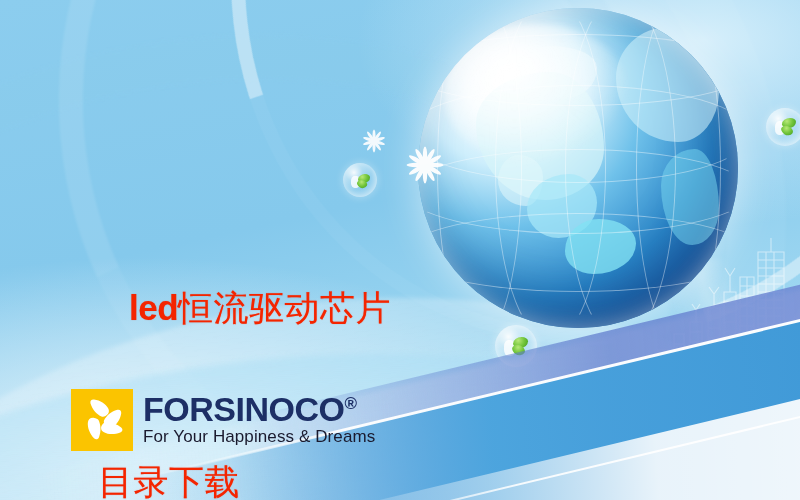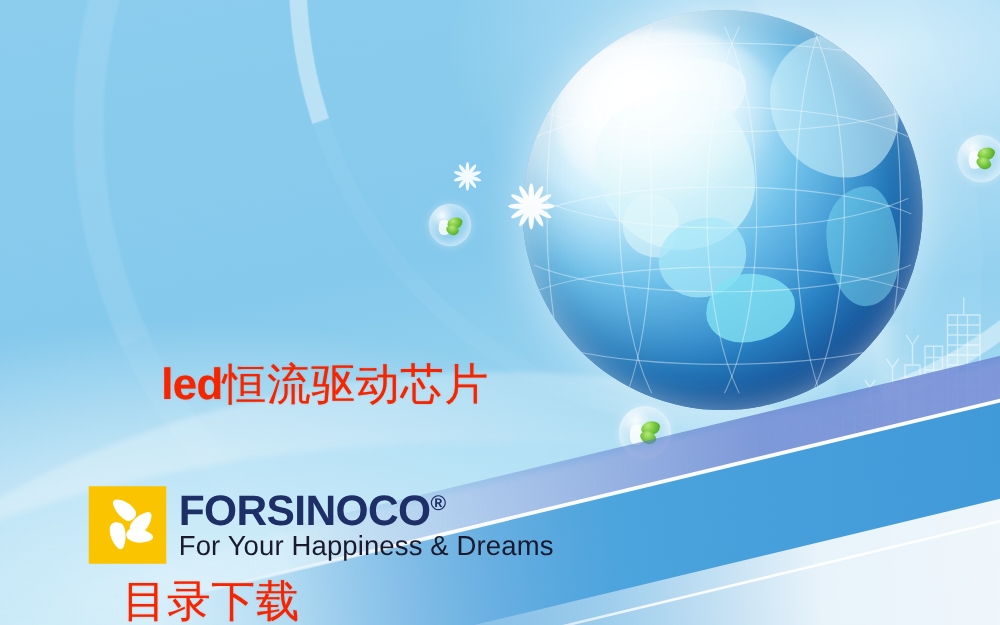--- a/index.html
+++ b/index.html
@@ -340,21 +340,21 @@
     font-family: "Liberation Sans", "DejaVu Sans", sans-serif;
   }
   .wordmark .reg {
     font-size: 17px;
     vertical-align: super;
     line-height: 1;
     letter-spacing: 0;
   }
   .tagline {
     color: #1a1a2e;
-    font-size: 22px;
+    font-size: 17px;
     line-height: 20px;
     letter-spacing: 0.1px;
     white-space: nowrap;
     font-family: "Liberation Sans", "DejaVu Sans", sans-serif;
   }
 </style>
 </head>
 <body>
 
 <div class="slide">

